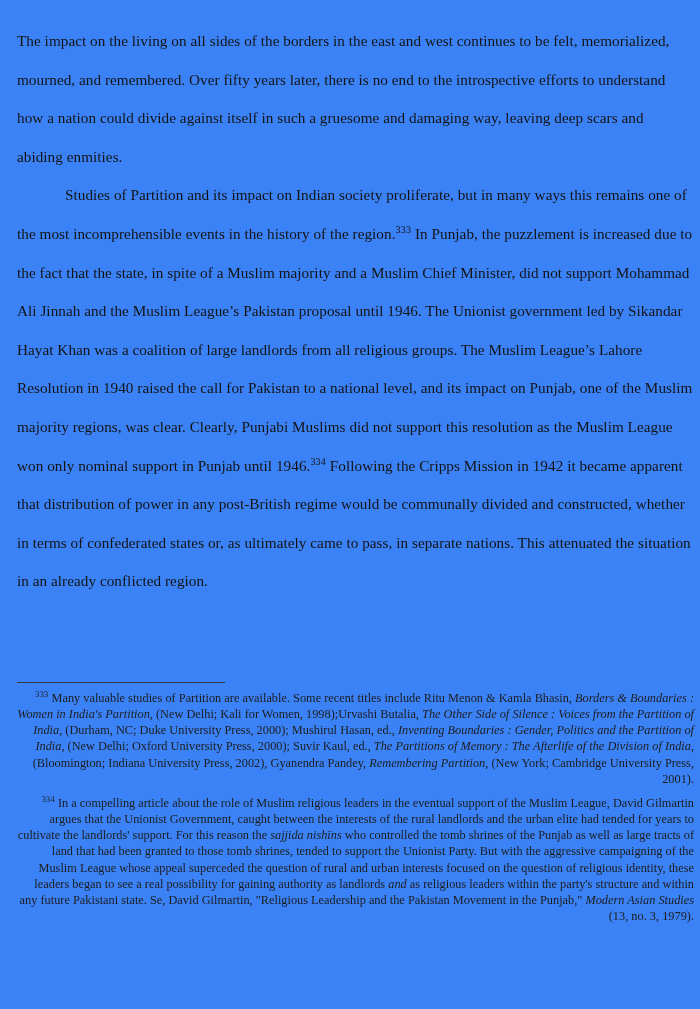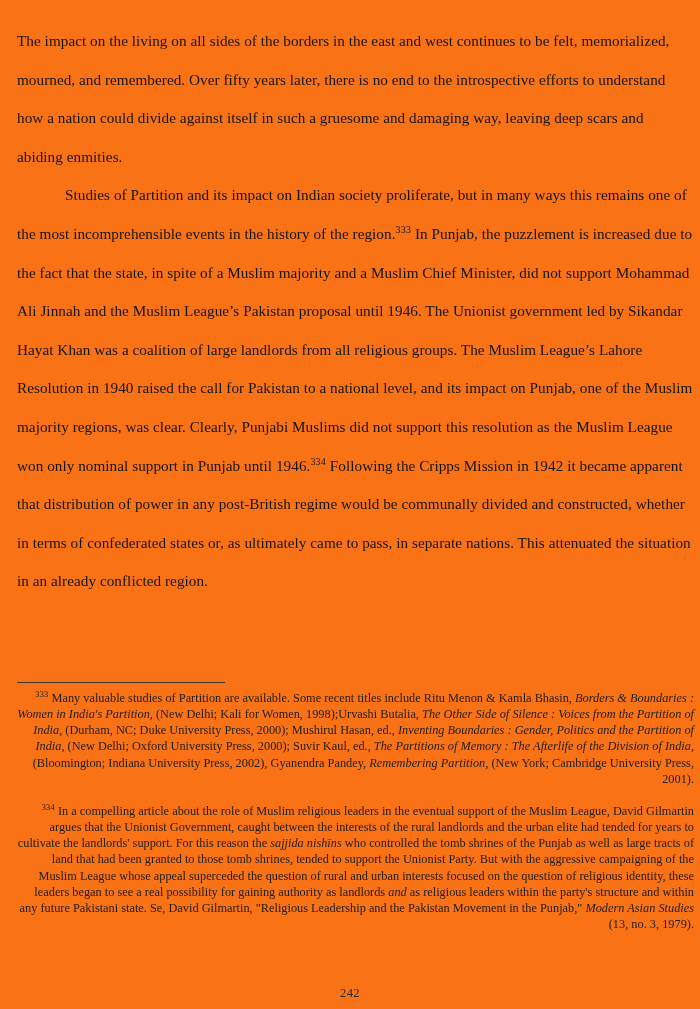--- a/index.html
+++ b/index.html
@@ -4,21 +4,21 @@
 <style>
   html, body {
     margin: 0;
     padding: 0;
     background: #ffffff;
   }
   .page {
     position: relative;
     width: 700px;
     height: 1009px;
-    background: #f97316;
+    background: #3b82f6;
     font-family: "Liberation Serif", "DejaVu Serif", serif;
     color: #1a1a1a;
     overflow: hidden;
     box-sizing: border-box;
   }
   .body-block {
     position: absolute;
     left: 17px;
     top: 22px;
     width: 676px;
@@ -56,21 +56,21 @@
   }
   .footnote {
     font-size: 12.3px;
     line-height: 16.15px;
     text-align: right;
     margin: 0;
     color: #1d1d1d;
     letter-spacing: 0.01px;
   }
   .footnote.second {
-    margin-top: 16px;
+    margin-top: 8px;
   }
   .footnote sup.fn-num {
     font-size: 8.3px;
     line-height: 0;
     vertical-align: 0.55em;
     letter-spacing: 0.2px;
   }
   .footnote i, .body-para i {
     font-style: italic;
   }
@@ -101,15 +101,14 @@
   <div class="fn-rule"></div>
 
   <div class="footnotes">
 
     <p class="footnote"><sup class="fn-num">333</sup><span><span> Many valuable studies of Partition are available.  Some recent titles include Ritu Menon &amp; Kamla Bhasin, </span><i>Borders &amp; Boundaries : Women in India's Partition</i><span>, (New Delhi; Kali for Women, 1998);Urvashi Butalia, </span><i>The Other Side of Silence : Voices from the Partition of India</i><span>, (Durham, NC; Duke University Press, 2000); Mushirul Hasan, ed., </span><i>Inventing Boundaries : Gender, Politics and the Partition of India</i><span>, (New Delhi; Oxford University Press, 2000); Suvir Kaul, ed., </span><i>The Partitions of Memory : The Afterlife of the Division of India</i><span>, (Bloomington; Indiana University Press, 2002), Gyanendra Pandey, </span><i>Remembering Partition</i><span>, (New York; Cambridge University Press, 2001).</span></span></p>
 
     <p class="footnote second"><sup class="fn-num">334</sup><span><span> In a compelling article about the role of Muslim religious leaders in the eventual support of the Muslim League, David Gilmartin argues that the Unionist Government, caught between the interests of the rural landlords and the urban elite had tended for years to cultivate the landlords' support.  For this reason the </span><i>sajjida nishīns</i><span> who controlled the tomb shrines of the Punjab as well as large tracts of land that had been granted to those tomb shrines, tended to support the Unionist Party.  But with the aggressive campaigning of the Muslim League whose appeal superceded the question of rural and urban interests focused on the question of religious identity, these leaders began to see a real possibility for gaining authority as landlords </span><i>and</i><span> as religious leaders within the party's structure and within any future Pakistani state.  Se, David Gilmartin, "Religious Leadership and the Pakistan Movement in the Punjab," </span><i>Modern Asian Studies</i><span> (13, no. 3, 1979).</span></span></p>
 
   </div>
 
-  <div class="page-number">242</div>
 
 </div>
 
 </body></html>

